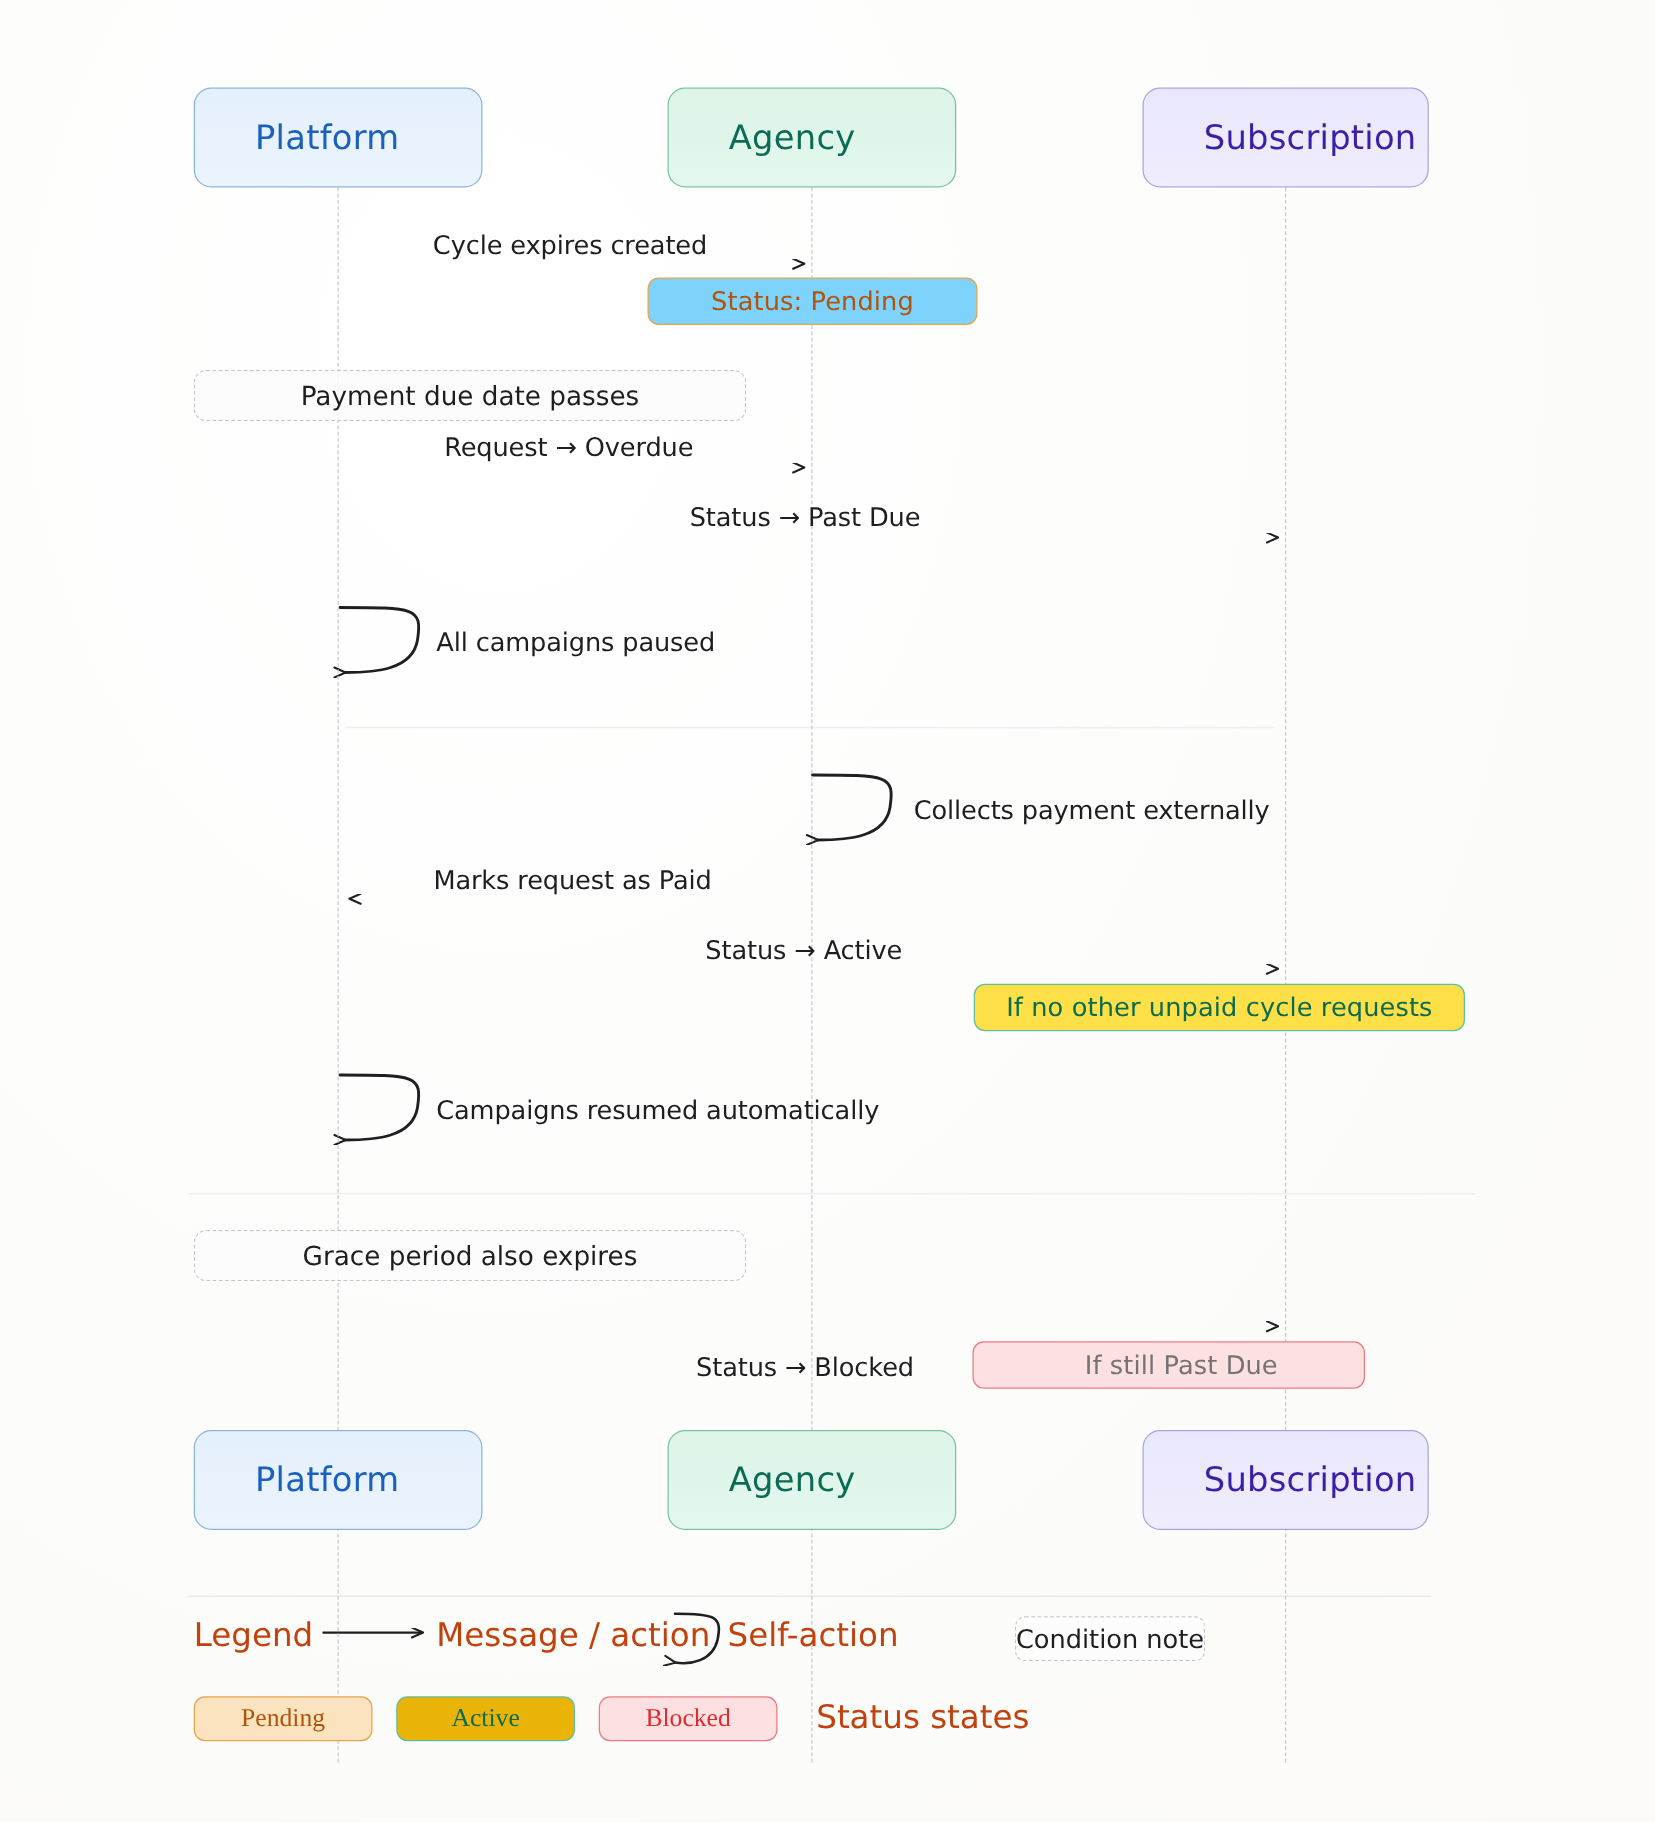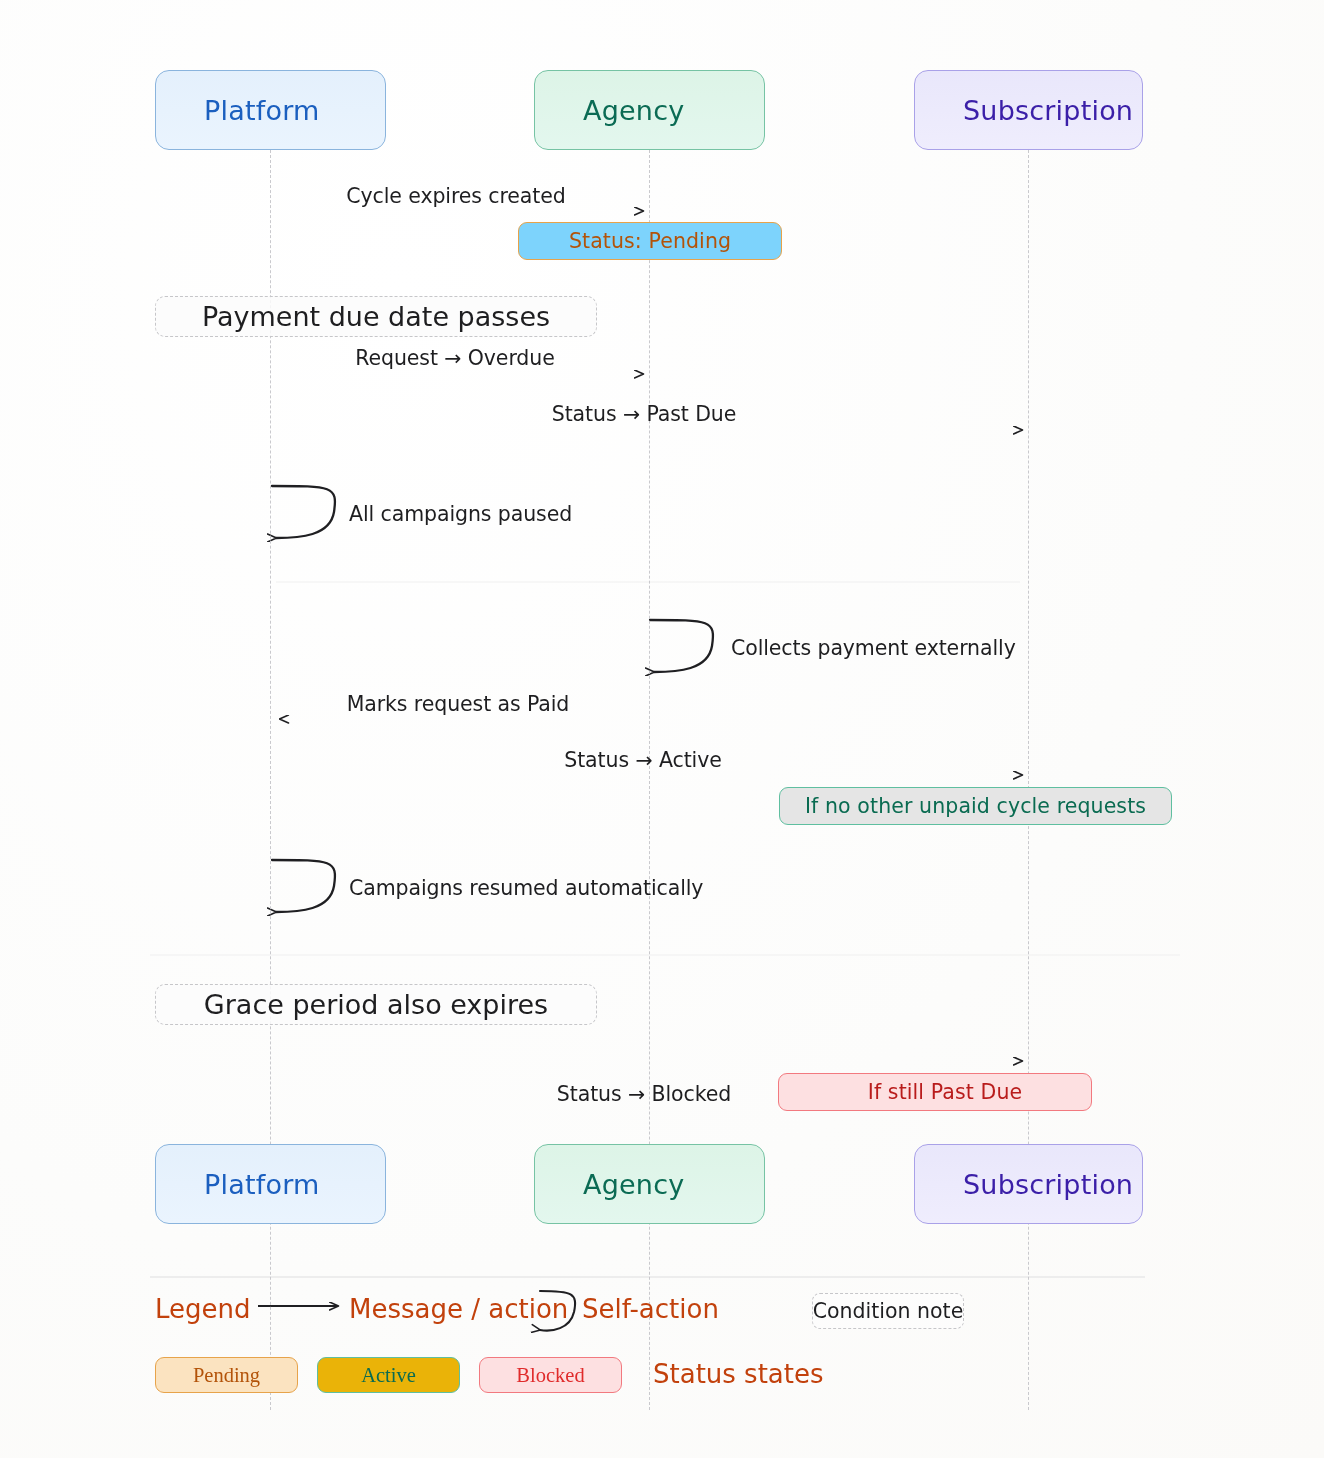--- a/index.html
+++ b/index.html
@@ -74,21 +74,21 @@
   
   .note {
     position: absolute;
     border: 1.3px dashed #c6c6c9;
     border-radius: 10px;
     background: rgba(252,252,252,0.85);
     display: flex;
     align-items: center;
     justify-content: center;
     box-sizing: border-box;
-    font-size: 27px;
+    font-size: 21px;
     color: #1e1e20;
     white-space: nowrap;
   }
 
   
   .badge {
     position: absolute;
     border-radius: 9px;
     border: 1.6px solid;
     display: flex;
@@ -99,28 +99,28 @@
     white-space: nowrap;
     letter-spacing: 0.1px;
   }
   .badge-pending {
     background: #7dd3fc;
     border-color: #e9a košt;
     border-color: #e7a34a;
     color: #b35309;
   }
   .badge-active {
-    background: #e5e5e5;
+    background: #fde047;
     border-color: #5fbfa0;
     color: #0a6b51;
   }
   .badge-blocked {
     background: #fde0e1;
     border-color: #f2797f;
-    color: #b91c1c;
+    color: #737373;
     padding-left: 20px;
   }
 
   
   .legend-text {
     position: absolute;
     font-size: 26px;
     color: #c2410c;
     white-space: nowrap;
   }

